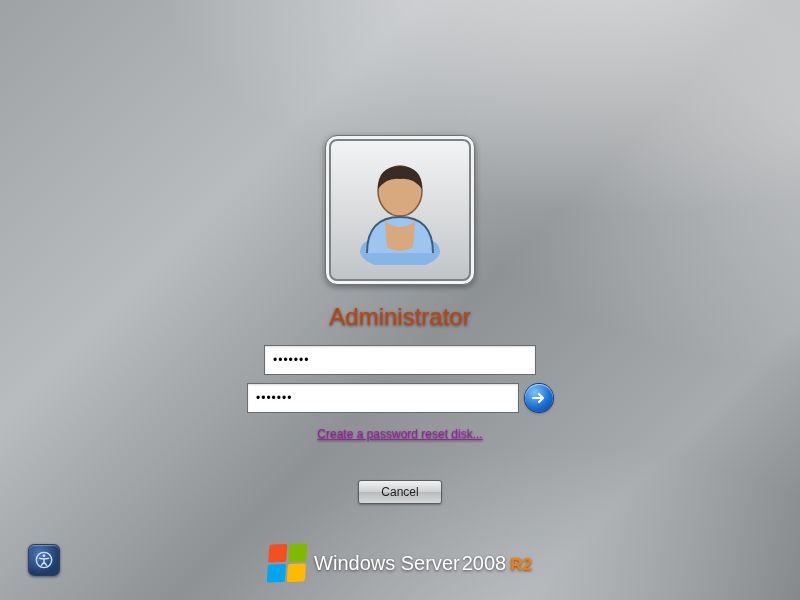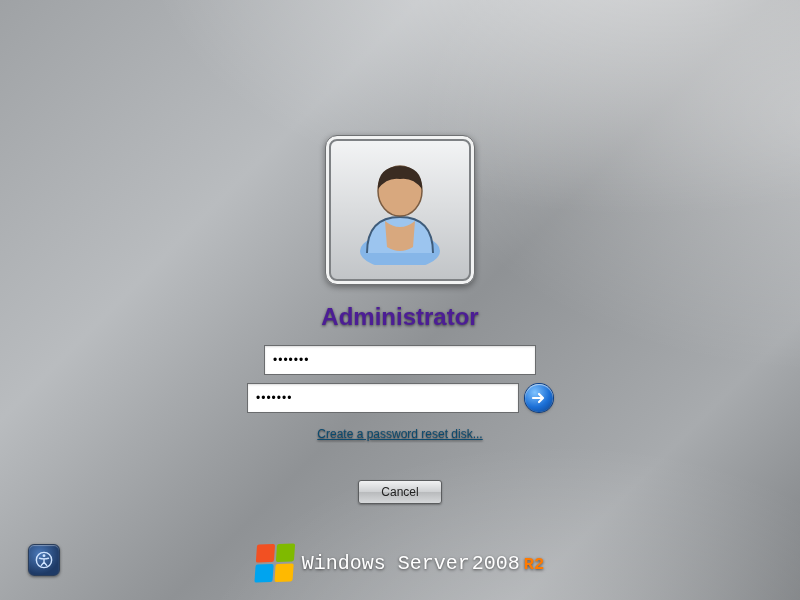--- a/index.html
+++ b/index.html
@@ -16,40 +16,40 @@
     display:flex;flex-direction:column;align-items:center;
   }
   .tile{
     width:148px;height:148px;border-radius:12px;
     background:linear-gradient(#f4f5f6,#c0c3c6);
     border:1px solid #6f7173;
     box-shadow:inset 0 0 0 3px rgba(255,255,255,.9),inset 0 0 0 5px #7e8184,0 2px 6px rgba(0,0,0,.4);
     display:flex;align-items:center;justify-content:center;
   }
   .username{
-    color:#4c1d95;font-size:24px;font-weight:700;margin-top:18px;
+    color:#c2410c;font-size:24px;font-weight:400;margin-top:18px;
     text-shadow:0 1px 3px rgba(0,0,0,.6);
   }
   .fields{margin-top:14px;display:flex;flex-direction:column;align-items:center;gap:8px;}
   .row{display:flex;align-items:center;}
   .pw{
     width:254px;height:24px;border:1px solid #6a6c6e;background:#fff;
     padding:2px 8px;font-size:12px;letter-spacing:1px;color:#000;
     box-shadow:inset 0 1px 2px rgba(0,0,0,.15);
     font-family:Arial,sans-serif;
   }
   .go{
     width:28px;height:28px;margin-left:6px;border:none;padding:0;cursor:pointer;
     border-radius:50%;
     background:radial-gradient(circle at 35% 30%,#7fc3ff 0%,#1b6fd6 55%,#0b3e86 100%);
     box-shadow:0 0 0 1px #0b3e86,0 1px 3px rgba(0,0,0,.5),inset 0 1px 1px rgba(255,255,255,.6);
     display:flex;align-items:center;justify-content:center;
   }
   .reset{
-    color:#0c4a6e;font-size:12px;text-decoration:underline;margin-top:6px;
+    color:#a21caf;font-size:12px;text-decoration:underline;margin-top:6px;
     text-shadow:0 1px 2px rgba(0,0,0,.6);cursor:pointer;
   }
   .cancel{
     position:absolute;left:50%;top:480px;transform:translateX(-50%);
     min-width:84px;height:24px;padding:0 14px;font-size:12px;color:#222;
     border:1px solid #5b5d5f;border-radius:3px;cursor:pointer;
     background:linear-gradient(#f0f1f2,#cfd1d3 48%,#b9bbbd 52%,#d6d8da);
     box-shadow:0 1px 2px rgba(0,0,0,.3);
   }
   .ease{
@@ -58,21 +58,21 @@
     background:radial-gradient(circle at 35% 30%,#4a78b8,#1e3a66 70%);
     box-shadow:0 1px 3px rgba(0,0,0,.5),inset 0 1px 1px rgba(255,255,255,.35);
     display:flex;align-items:center;justify-content:center;
   }
   .brand{
     position:absolute;left:50%;bottom:18px;transform:translateX(-50%);
     display:flex;align-items:center;color:#fff;text-shadow:0 1px 3px rgba(0,0,0,.6);
   }
   .flag{width:38px;height:38px;margin-right:8px;display:grid;grid-template-columns:1fr 1fr;grid-template-rows:1fr 1fr;gap:2px;transform:skewX(-6deg) rotate(-2deg);}
   .flag span{border-radius:2px;}
-  .brandtxt{display:flex;flex-direction:row;line-height:1.05;font-family:Liberation Mono, monospace;}
+  .brandtxt{display:flex;flex-direction:row;line-height:1.05;}
   .line1{font-size:20px;}
   .line1 .b{font-weight:400;}
   .line1 .y{font-weight:300;margin-left:2px;}
   .line1 .r2{color:#ff7a00;font-weight:600;margin-left:4px;font-size:17px;}
   .edition{font-size:14px;font-weight:300;}
 </style>
 </head>
 <body>
 
 <div class="center">

